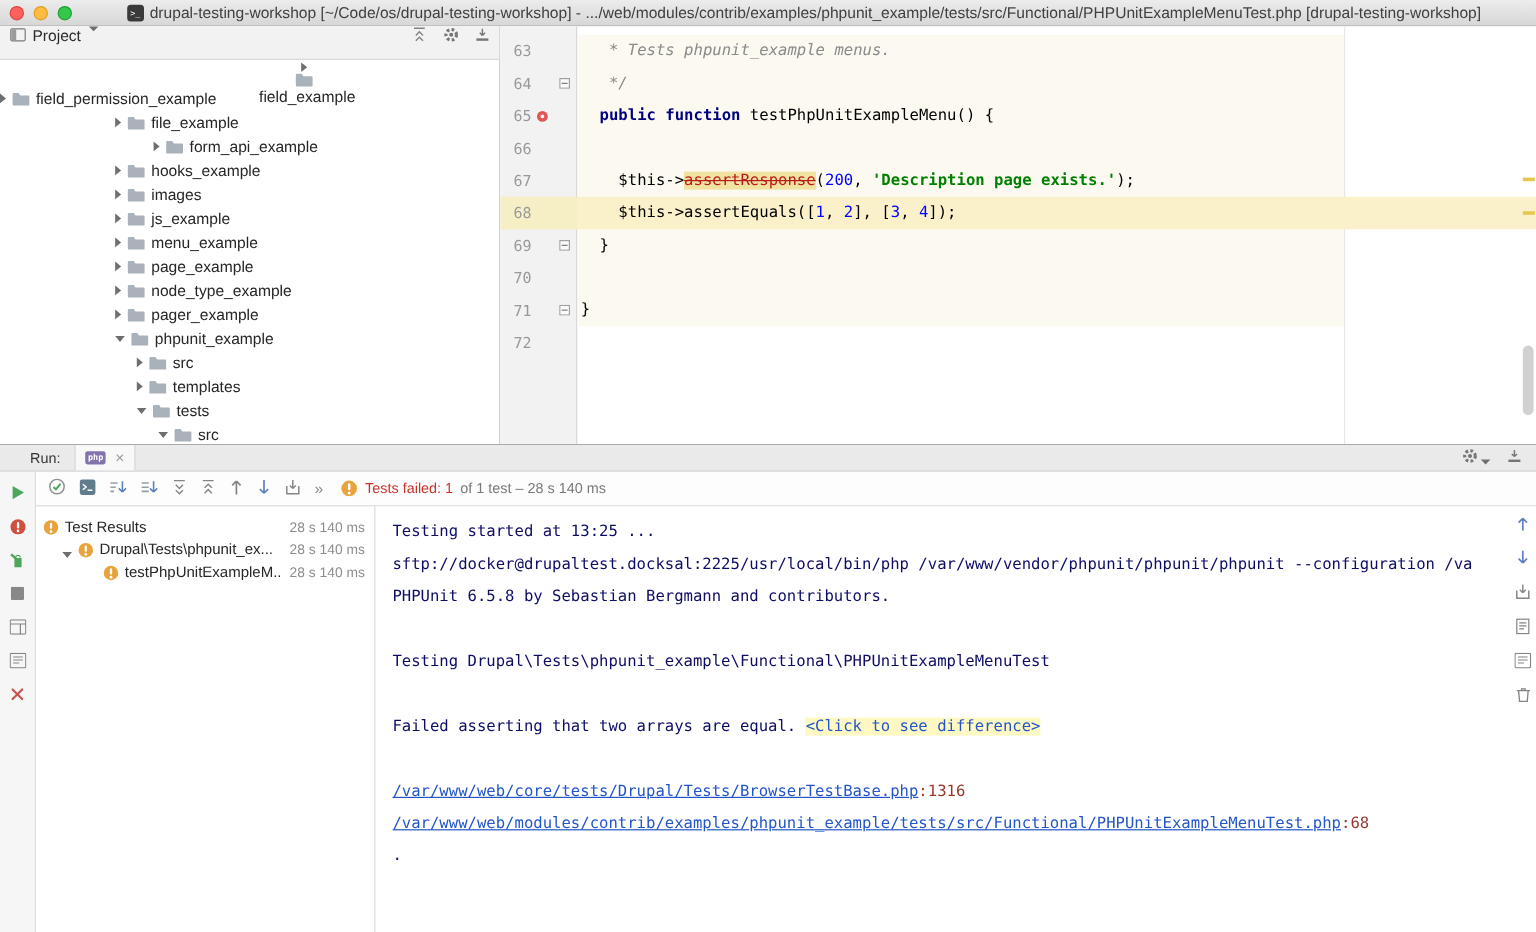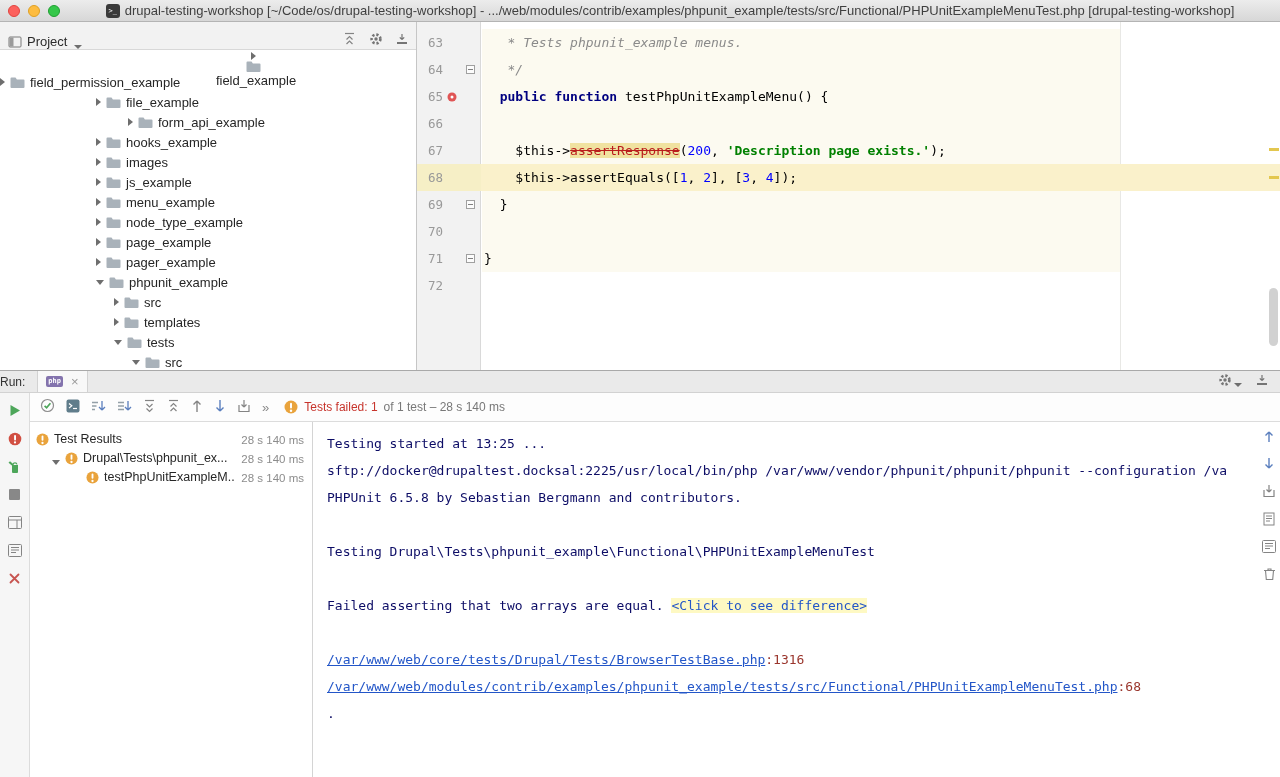--- a/index.html
+++ b/index.html
@@ -12,21 +12,21 @@
   .tl.red{background:#fc615d;border:1px solid #e1443f}
   .tl.yel{background:#fdbc40;border:1px solid #dfa023}
   .tl.grn{background:#34c749;border:1px solid #1f9f31}
   #title-center{flex:1;display:flex;justify-content:center;align-items:center;gap:5px;min-width:0}
   #app-icon{width:14px;height:14px;border-radius:3px;background:#3a3a3a;color:#fff;font-size:7px;font-family:"DejaVu Sans Mono",monospace;display:flex;align-items:center;justify-content:center;flex:0 0 auto}
   #win-title{font-size:13px;color:#3f3f3f;white-space:nowrap;overflow:hidden}
 
   
   #main{position:absolute;top:22px;left:0;right:0;height:348px;display:flex}
   #project-panel{width:417px;flex:0 0 auto;border-right:1px solid #c6c6c6;display:flex;flex-direction:column;background:#fff}
-  .panel-header{height:28px;background:#f2f2f2;border-bottom:1px solid #d8d8d8;display:flex;align-items:flex-end;padding:0 8px;gap:5px;font-size:13px;color:#2b2b2b}
+  .panel-header{height:28px;background:#f2f2f2;border-bottom:1px solid #d8d8d8;display:flex;align-items:flex-start;padding:0 8px;gap:5px;font-size:13px;color:#2b2b2b}
   .ph-right{margin-left:auto;display:flex;align-items:center;gap:13px}
   .dd-arrow{width:0;height:0;border-left:4px solid transparent;border-right:4px solid transparent;border-top:4px solid #6e6e6e;display:inline-block;margin-left:2px}
   #project-tree{flex:1;overflow:hidden;padding-top:2px}
   .tree-row{height:20px;display:flex;align-items:center;font-size:13px;color:#262626;white-space:nowrap}
   .chev{width:0;height:0;border-top:4px solid transparent;border-bottom:4px solid transparent;border-left:5px solid #6e6e6e;margin-right:5px;flex:0 0 auto}
   .chev.down{border-left:4px solid transparent;border-right:4px solid transparent;border-top:5px solid #6e6e6e;border-bottom:none;margin-top:1px}
   .tree-row svg{margin-right:5px;flex:0 0 auto}
 
   
   #editor{position:relative;flex:1;background:#fff;overflow:hidden}
@@ -47,21 +47,21 @@
   .s-str{color:#008000;font-weight:bold}
   .s-num{color:#0000ff}
   .s-depr{color:#b91c1c;background:#f0e2a0;text-decoration:line-through}
   .s-warn{color:#000;background:#f8f2cf}
   .ed-scrollbar{position:absolute;right:2px;top:266px;width:9px;height:58px;background:rgba(0,0,0,.18);border-radius:5px}
   .stripe-tick{position:absolute;right:1px;width:10px;height:3px;background:#e3c74f}
 
   
   #run-panel{position:absolute;top:370px;left:0;right:0;height:407px;background:#fff;border-top:1px solid #a9a9a9;display:flex;flex-direction:column}
   #run-tabbar{height:22px;background:#eaeaea;border-bottom:1px solid #d2d2d2;display:flex;align-items:center;font-size:12px;color:#333;position:relative;flex:0 0 auto}
-  #run-label{margin-left:0}
+  #run-label{margin-left:25px}
   .run-tab{margin-left:12px;height:100%;display:flex;align-items:center;gap:5px;background:#f8f8f8;border-left:1px solid #d2d2d2;border-right:1px solid #d2d2d2;padding:0 8px;color:#222}
   .php-badge{font-size:7px;font-weight:bold;color:#fff;background:#8373ad;border-radius:2px;padding:2px 2px;line-height:1;font-family:"DejaVu Sans Mono",monospace}
   .tab-close{color:#9a9a9a;font-size:13px;margin-left:3px;line-height:1}
   #tabbar-right{position:absolute;right:12px;display:flex;gap:14px;align-items:center}
 
   #run-body{flex:1;display:flex;min-height:0}
   #left-strip{width:30px;flex:0 0 auto;background:#f6f6f6;border-right:1px solid #dcdcdc;display:flex;flex-direction:column;align-items:center;padding-top:10px;gap:13px}
   #left-strip .strip-btn{height:15px;display:flex;align-items:center;justify-content:center}
   #runner{flex:1;display:flex;flex-direction:column;min-width:0}
   #runner-toolbar{height:29px;flex:0 0 auto;border-bottom:1px solid #dcdcdc;display:flex;align-items:center;padding-left:10px;gap:11px;background:#fdfdfd;font-size:12px}
@@ -179,28 +179,28 @@
             <svg width="15" height="13" viewBox="0 0 15 13">
               <path d="M0.5 2.5a1 1 0 0 1 1-1h4l1.4 2H13.5a1 1 0 0 1 1 1v6.5a1 1 0 0 1-1 1h-12a1 1 0 0 1-1-1z" fill="#a9b2ba"></path>
             </svg>
             <span class="lbl">menu_example</span>
           </div>
           <div class="tree-row" style="padding-left: 96px;">
             <span class="chev"></span>
             <svg width="15" height="13" viewBox="0 0 15 13">
               <path d="M0.5 2.5a1 1 0 0 1 1-1h4l1.4 2H13.5a1 1 0 0 1 1 1v6.5a1 1 0 0 1-1 1h-12a1 1 0 0 1-1-1z" fill="#a9b2ba"></path>
             </svg>
+            <span class="lbl">page_example</span>
+          </div>
+          <div class="tree-row" style="padding-left: 96px;">
+            <span class="chev"></span>
+            <svg width="15" height="13" viewBox="0 0 15 13">
+              <path d="M0.5 2.5a1 1 0 0 1 1-1h4l1.4 2H13.5a1 1 0 0 1 1 1v6.5a1 1 0 0 1-1 1h-12a1 1 0 0 1-1-1z" fill="#a9b2ba"></path>
+            </svg>
             <span class="lbl">node_type_example</span>
-          </div>
-          <div class="tree-row" style="padding-left: 96px;">
-            <span class="chev"></span>
-            <svg width="15" height="13" viewBox="0 0 15 13">
-              <path d="M0.5 2.5a1 1 0 0 1 1-1h4l1.4 2H13.5a1 1 0 0 1 1 1v6.5a1 1 0 0 1-1 1h-12a1 1 0 0 1-1-1z" fill="#a9b2ba"></path>
-            </svg>
-            <span class="lbl">page_example</span>
           </div>
           <div class="tree-row" style="padding-left: 96px;">
             <span class="chev"></span>
             <svg width="15" height="13" viewBox="0 0 15 13">
               <path d="M0.5 2.5a1 1 0 0 1 1-1h4l1.4 2H13.5a1 1 0 0 1 1 1v6.5a1 1 0 0 1-1 1h-12a1 1 0 0 1-1-1z" fill="#a9b2ba"></path>
             </svg>
             <span class="lbl">pager_example</span>
           </div>
           <div class="tree-row" style="padding-left: 96px;">
             <span class="chev down"></span>

